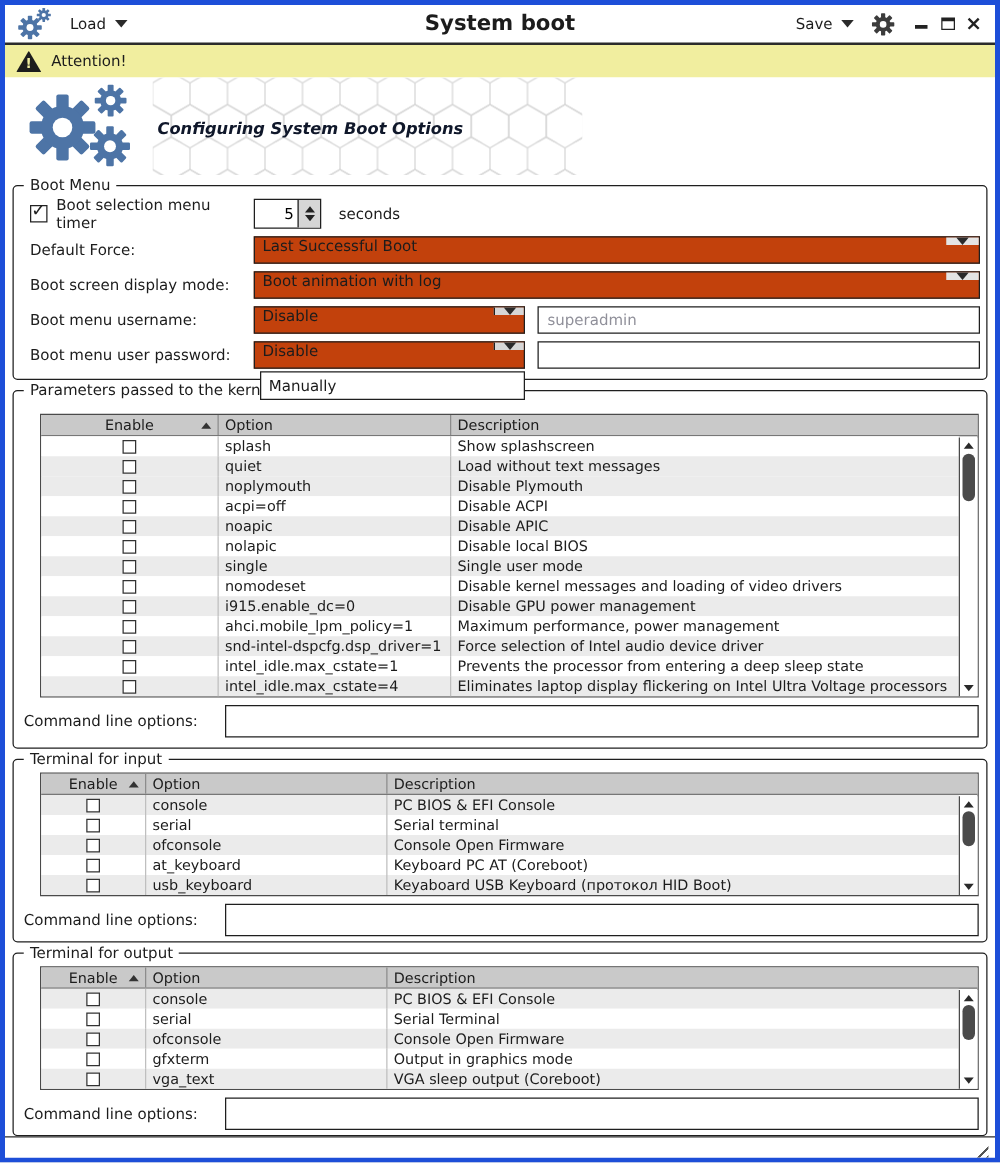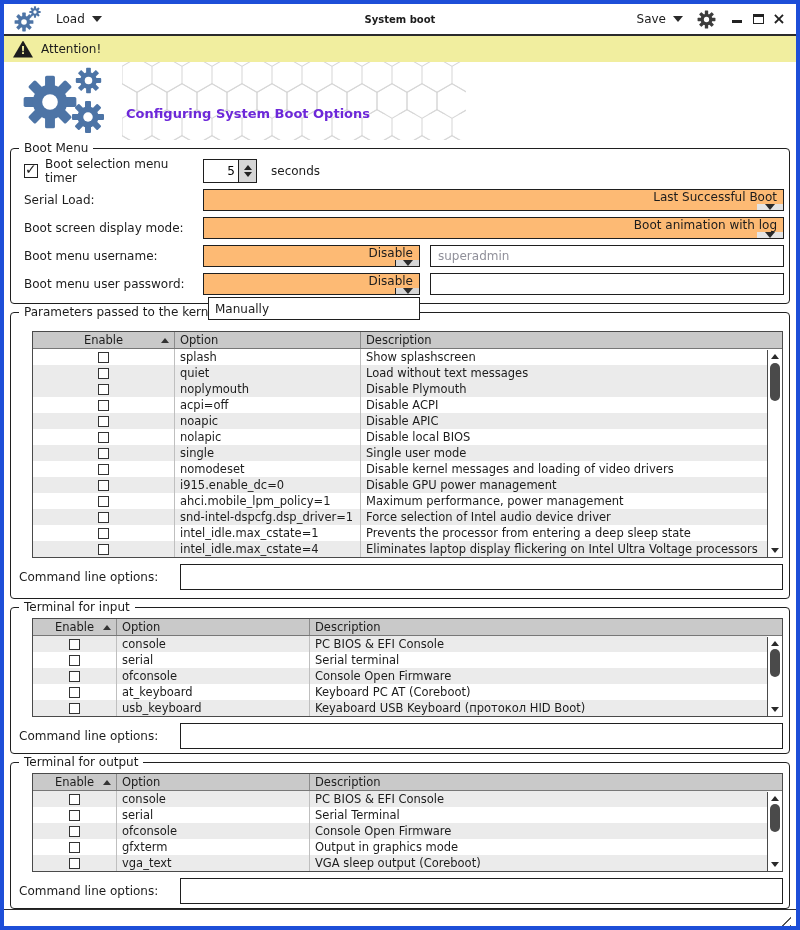--- a/index.html
+++ b/index.html
@@ -7,21 +7,21 @@
   .window{
     width:800px;height:930px;margin:0 auto;background:#fff;
     border:4px solid #1d4ed8;position:relative;overflow:hidden;
     display:flex;flex-direction:column;
     font-family:"DejaVu Sans","Liberation Sans",sans-serif;font-size:12px;color:#1c1c1c;
   }
   
   .titlebar{height:32px;flex:0 0 32px;display:flex;align-items:center;
     border-bottom:2px solid #2b2b2b;padding:0 10px;background:#fff;}
   .tb-left{display:flex;align-items:center;gap:12px;width:230px;}
-  .tb-title{flex:1;text-align:center;font-weight:bold;font-size:10px;}
+  .tb-title{flex:1;text-align:center;font-weight:bold;font-size:17px;}
   .tb-right{display:flex;align-items:center;gap:14px;width:230px;justify-content:flex-end;}
   .menu-btn{display:flex;align-items:center;gap:7px;cursor:default;}
   .caret{width:0;height:0;border-left:5px solid transparent;border-right:5px solid transparent;border-top:6px solid #2a2a2a;}
   .logo-sm{position:relative;width:30px;height:26px;}
   .logo-sm svg{position:absolute;}
   .win-controls{display:flex;align-items:center;gap:7px;}
   .wc{width:14px;height:14px;display:flex;align-items:center;justify-content:center;}
   .wc-min-bar{width:10px;height:3px;background:#222;margin-top:4px;}
   .wc-max-box{width:11px;height:10px;border:1.5px solid #222;border-top:3.5px solid #222;background:#fff;}
   .wc-close{font-size:16px;font-weight:bold;line-height:1;color:#222;}
@@ -31,22 +31,22 @@
   .warn-icon{width:20px;height:17px;background:#1d1d1d;
     clip-path:polygon(50% 0,100% 100%,0 100%);
     display:flex;align-items:flex-end;justify-content:center;
     color:var(--attention_bg,#f1ee9f);font-weight:bold;font-size:11px;line-height:1.2;}
   .attention-label{font-size:12px;}
   
   .header{height:78px;flex:0 0 78px;position:relative;background:#fff;}
   .logo-lg{position:absolute;left:14px;top:4px;width:96px;height:72px;}
   .logo-lg svg{position:absolute;}
   .hexband{position:absolute;left:118px;top:0;width:344px;height:78px;}
-  .header-title{position:absolute;left:122px;top:12px;height:78px;display:flex;align-items:center;
-    font-weight:bold;font-size:13px;color:#6d28d9;}
+  .header-title{position:absolute;left:122px;top:2px;height:78px;display:flex;align-items:center;
+    font-weight:bold;font-size:13px;color:#0f172a;font-style:italic;}
   
   .group{border:1px solid #1f1f1f;border-radius:4px;margin:8px 6px 0;position:relative;background:#fff;}
   .legend{position:absolute;top:-8px;left:8px;background:#fff;padding:0 5px;font-size:12px;white-space:nowrap;}
   .group-bootmenu{padding:10px 0 8px;}
   .group-kernel{padding:8px 0 8px;}
   .group-term{padding:4px 0 4px;}
   
   .bm-row{display:flex;align-items:center;height:22px;margin:0 5px 6px 13px;}
   .bm-row.timer{height:24px;}
   .bm-row:last-child{margin-bottom:0;}
@@ -55,21 +55,21 @@
   .checkbox{width:14px;height:14px;border:1.5px solid #222;background:#fff;margin-right:7px;
     position:relative;flex:0 0 14px;}
   .checkbox.checked::after{content:"✓";position:absolute;left:0px;top:-4px;font-size:14px;font-weight:bold;color:#222;}
   .spinbox{width:54px;height:24px;border:1.5px solid #1f1f1f;display:flex;background:#fff;}
   .spin-val{width:34px;border:none;outline:none;text-align:right;font:inherit;padding:0 3px;background:transparent;}
   .spin-btns{flex:1;background:#d6d6d6;border-left:1.5px solid #1f1f1f;display:flex;flex-direction:column;
     align-items:center;justify-content:center;gap:2px;}
   .tri-up-sm{width:0;height:0;border-left:4px solid transparent;border-right:4px solid transparent;border-bottom:5px solid #222;}
   .tri-down-sm{width:0;height:0;border-left:4px solid transparent;border-right:4px solid transparent;border-top:5px solid #222;}
   .unit{margin-left:14px;}
-  .combo{height:22px;border:1.5px solid #1f1f1f;background:#fdba74;display:flex;align-items:flex-end;flex-direction:column;}
+  .combo{height:22px;border:1.5px solid #1f1f1f;background:#c2410c;display:flex;align-items:flex-start;}
   .combo-wide{flex:1;margin-right:0;}
   .combo-narrow{width:217px;flex:0 0 217px;}
   .combo-val{flex:1;display:flex;align-items:center;padding:0 6px;white-space:nowrap;overflow:hidden;}
   .combo-btn{width:24px;display:flex;align-items:center;justify-content:center;
     background:#d6d6d6;border-left:1.5px solid #1f1f1f;}
   .combo-btn.plain{background:#e4e4e4;border-left:none;width:26px;}
   .tri-down{width:0;height:0;border-left:5px solid transparent;border-right:5px solid transparent;border-top:6px solid #2a2a2a;}
   .tfield{flex:1;height:22px;border:1.5px solid #1f1f1f;margin-left:10px;padding:0 7px;
     font:inherit;outline:none;background:#fff;color:#7f1d1d;}
   .tfield::placeholder{color:#90909a;opacity:1;}
@@ -215,21 +215,21 @@
       <div class="spinbox">
         <input class="spin-val" value="5" style="">
         <span class="spin-btns">
           <span class="tri-up-sm"></span>
           <span class="tri-down-sm"></span>
         </span>
       </div>
       <span class="unit">seconds</span>
     </div>
     <div class="bm-row">
-      <span class="bm-label">Serial Load:</span>
+      <span class="bm-label">Default Force:</span>
       <div class="combo combo-wide">
         <span class="combo-val">Last Successful Boot</span>
         <span class="combo-btn plain">
             <span class="tri-down"></span>
           </span>
       </div>
     </div>
     <div class="bm-row">
       <span class="bm-label">Boot screen display mode:</span>
       <div class="combo combo-wide">

